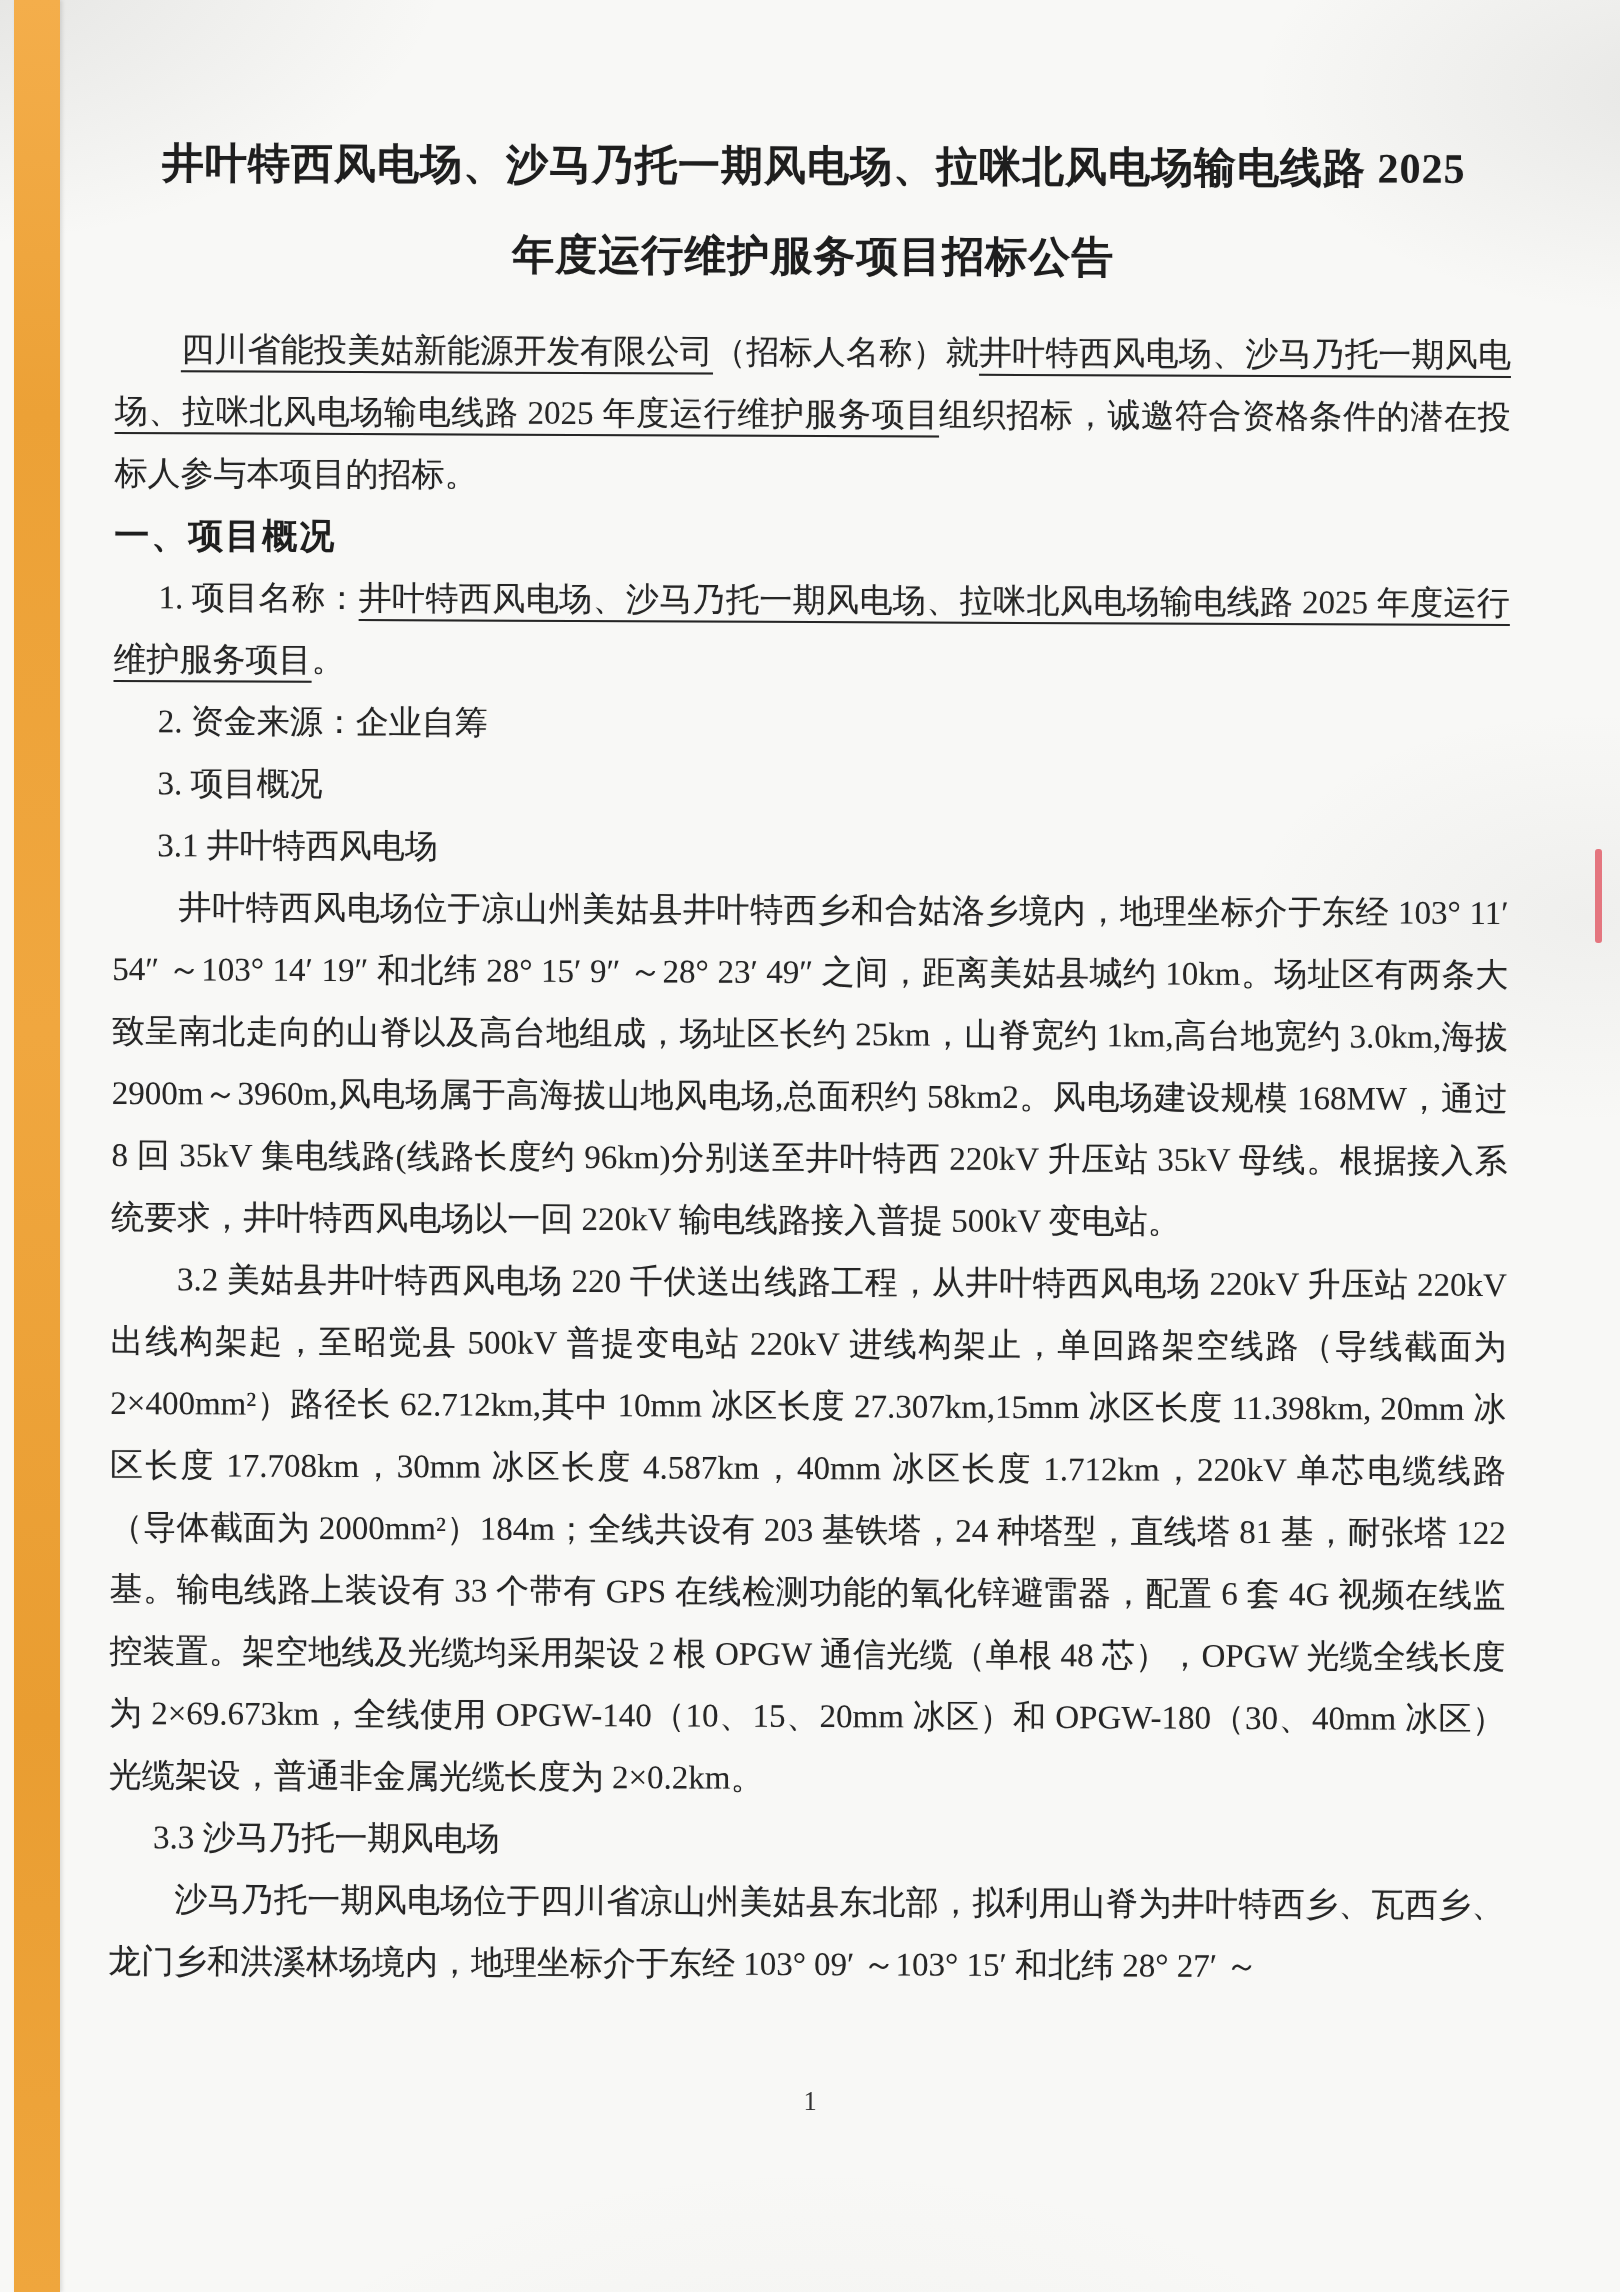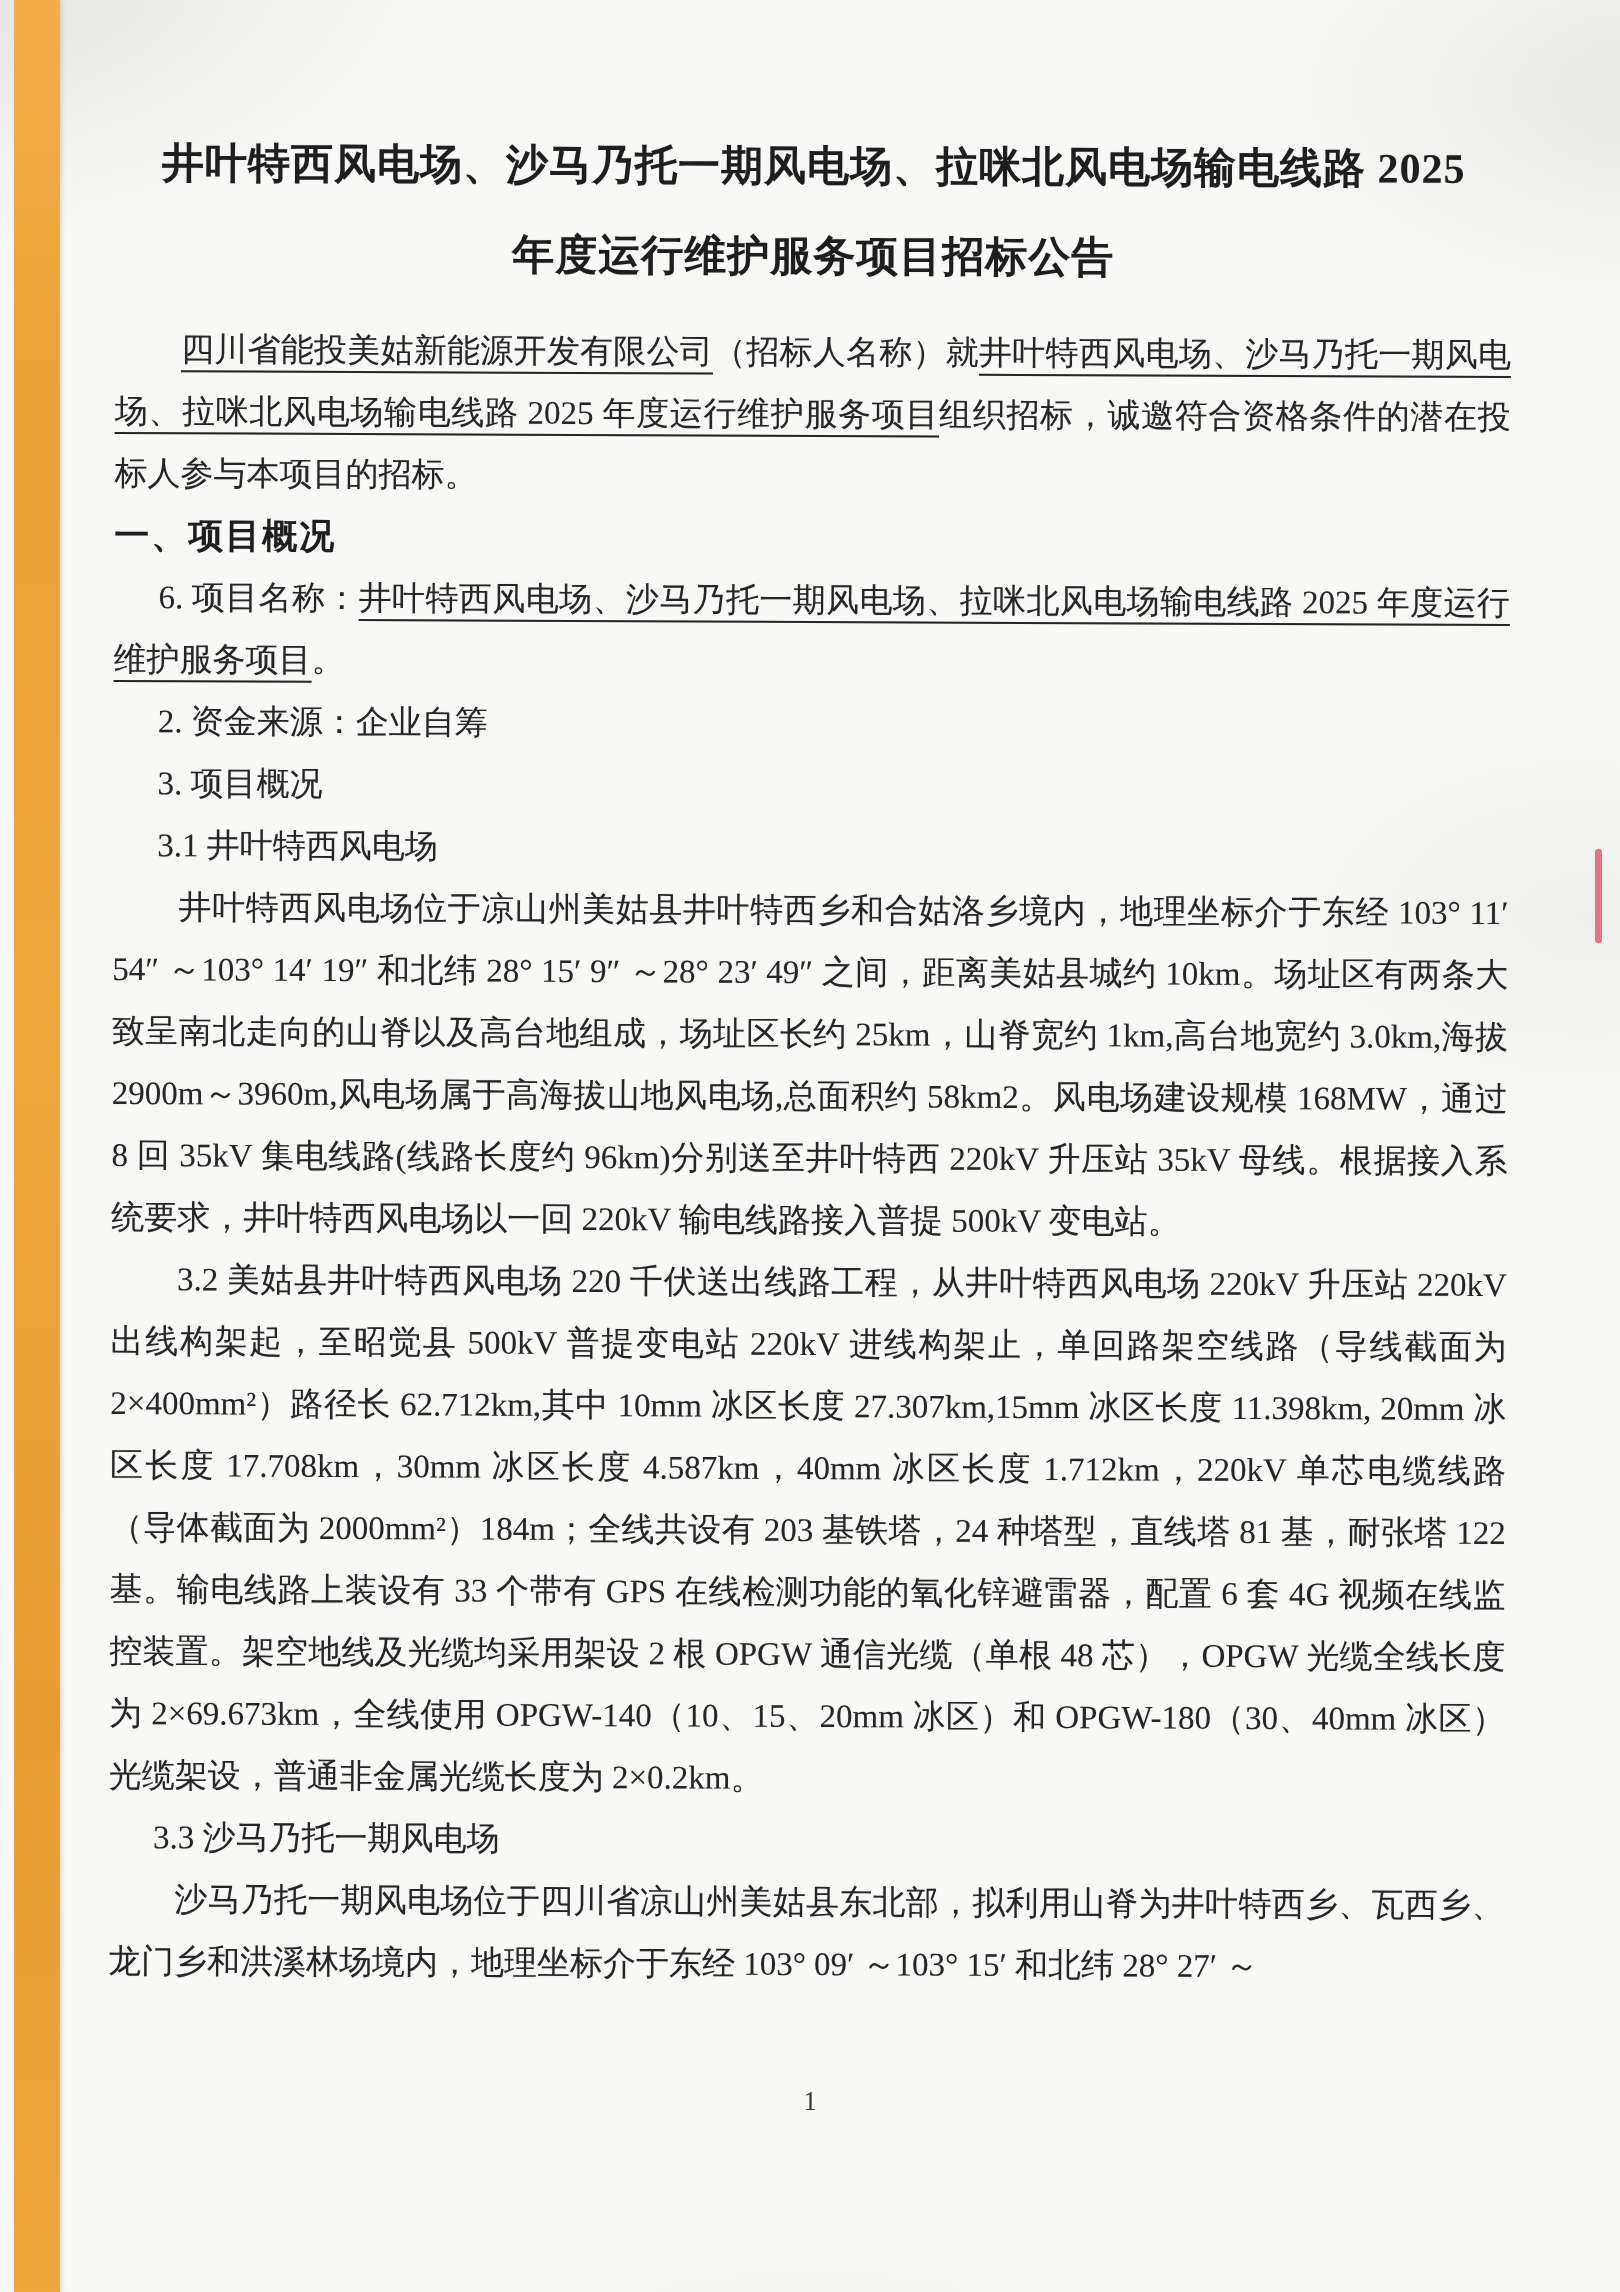--- a/index.html
+++ b/index.html
@@ -49,21 +49,21 @@
 
   <h1 class="title">
     <span class="tl">井叶特西风电场、沙马乃托一期风电场、拉咪北风电场输电线路 2025</span>
     <span class="tl">年度运行维护服务项目招标公告</span>
   </h1>
 
   <p class="para indent"><span class="u">四川省能投美姑新能源开发有限公司</span><span>（招标人名称）就</span><span class="u">井叶特西风电场、沙马乃托一期风电场、拉咪北风电场输电线路 2025 年度运行维护服务项目</span><span>组织招标，诚邀符合资格条件的潜在投标人参与本项目的招标。</span></p>
 
   <h2 class="h2">一、项目概况</h2>
 
-  <p class="para item"><span>6. 项目名称：</span><span class="u">井叶特西风电场、沙马乃托一期风电场、拉咪北风电场输电线路 2025 年度运行维护服务项目</span><span>。</span></p>
+  <p class="para item"><span>1. 项目名称：</span><span class="u">井叶特西风电场、沙马乃托一期风电场、拉咪北风电场输电线路 2025 年度运行维护服务项目</span><span>。</span></p>
 
   <p class="para item">2. 资金来源：企业自筹</p>
 
   <p class="para item">3. 项目概况</p>
 
   <p class="para item">3.1 井叶特西风电场</p>
 
   <p class="para indent">井叶特西风电场位于凉山州美姑县井叶特西乡和合姑洛乡境内，地理坐标介于东经 103° 11′ 54″ ～103° 14′ 19″ 和北纬 28° 15′ 9″ ～28° 23′ 49″ 之间，距离美姑县城约 10km。场址区有两条大致呈南北走向的山脊以及高台地组成，场址区长约 25km，山脊宽约 1km,高台地宽约 3.0km,海拔 2900m～3960m,风电场属于高海拔山地风电场,总面积约 58km2。风电场建设规模 168MW，通过 8 回 35kV 集电线路(线路长度约 96km)分别送至井叶特西 220kV 升压站 35kV 母线。根据接入系统要求，井叶特西风电场以一回 220kV 输电线路接入普提 500kV 变电站。</p>
 
   <p class="para indent">3.2 美姑县井叶特西风电场 220 千伏送出线路工程，从井叶特西风电场 220kV 升压站 220kV 出线构架起，至昭觉县 500kV 普提变电站 220kV 进线构架止，单回路架空线路（导线截面为 2×400mm²）路径长 62.712km,其中 10mm 冰区长度 27.307km,15mm 冰区长度 11.398km, 20mm 冰区长度 17.708km，30mm 冰区长度 4.587km，40mm 冰区长度 1.712km，220kV 单芯电缆线路（导体截面为 2000mm²）184m；全线共设有 203 基铁塔，24 种塔型，直线塔 81 基，耐张塔 122 基。输电线路上装设有 33 个带有 GPS 在线检测功能的氧化锌避雷器，配置 6 套 4G 视频在线监控装置。架空地线及光缆均采用架设 2 根 OPGW 通信光缆（单根 48 芯），OPGW 光缆全线长度为 2×69.673km，全线使用 OPGW-140（10、15、20mm 冰区）和 OPGW-180（30、40mm 冰区）光缆架设，普通非金属光缆长度为 2×0.2km。</p>

